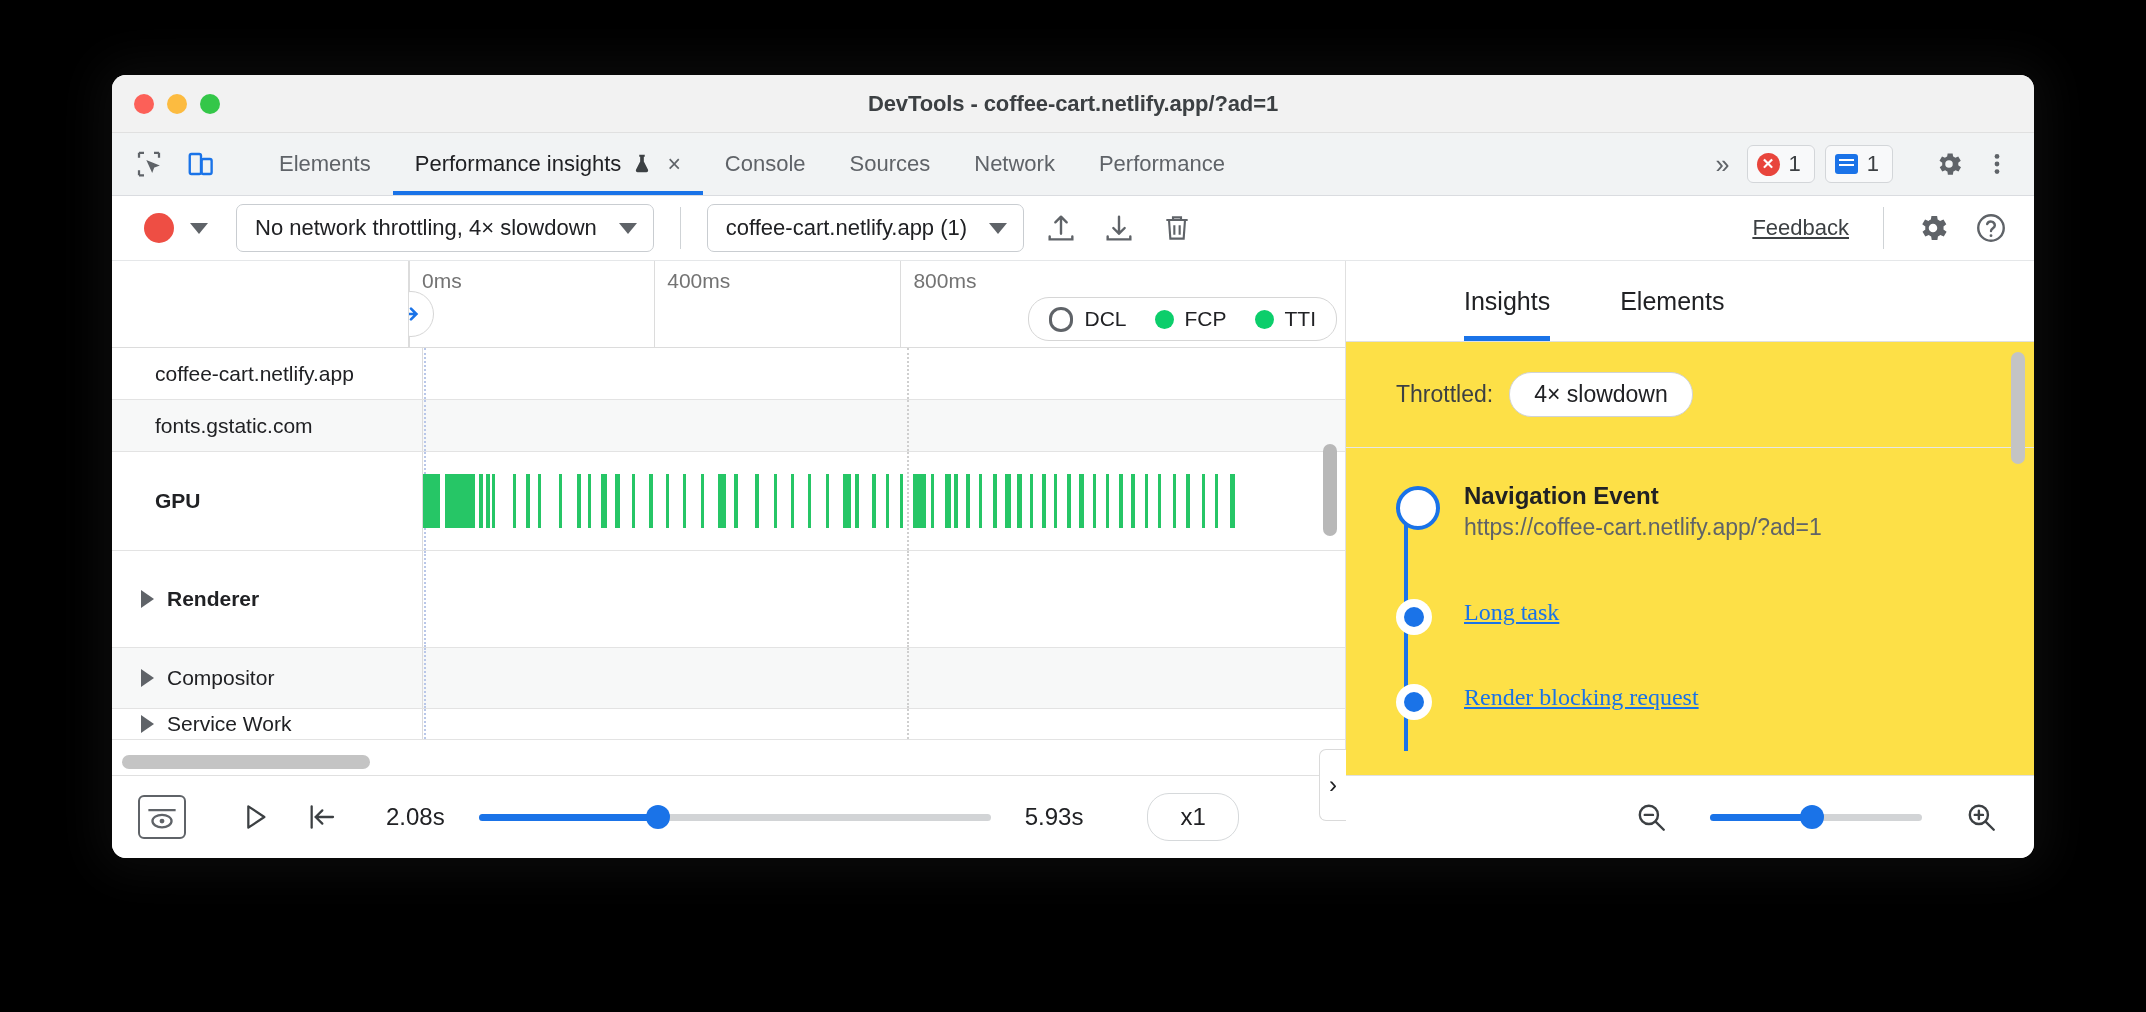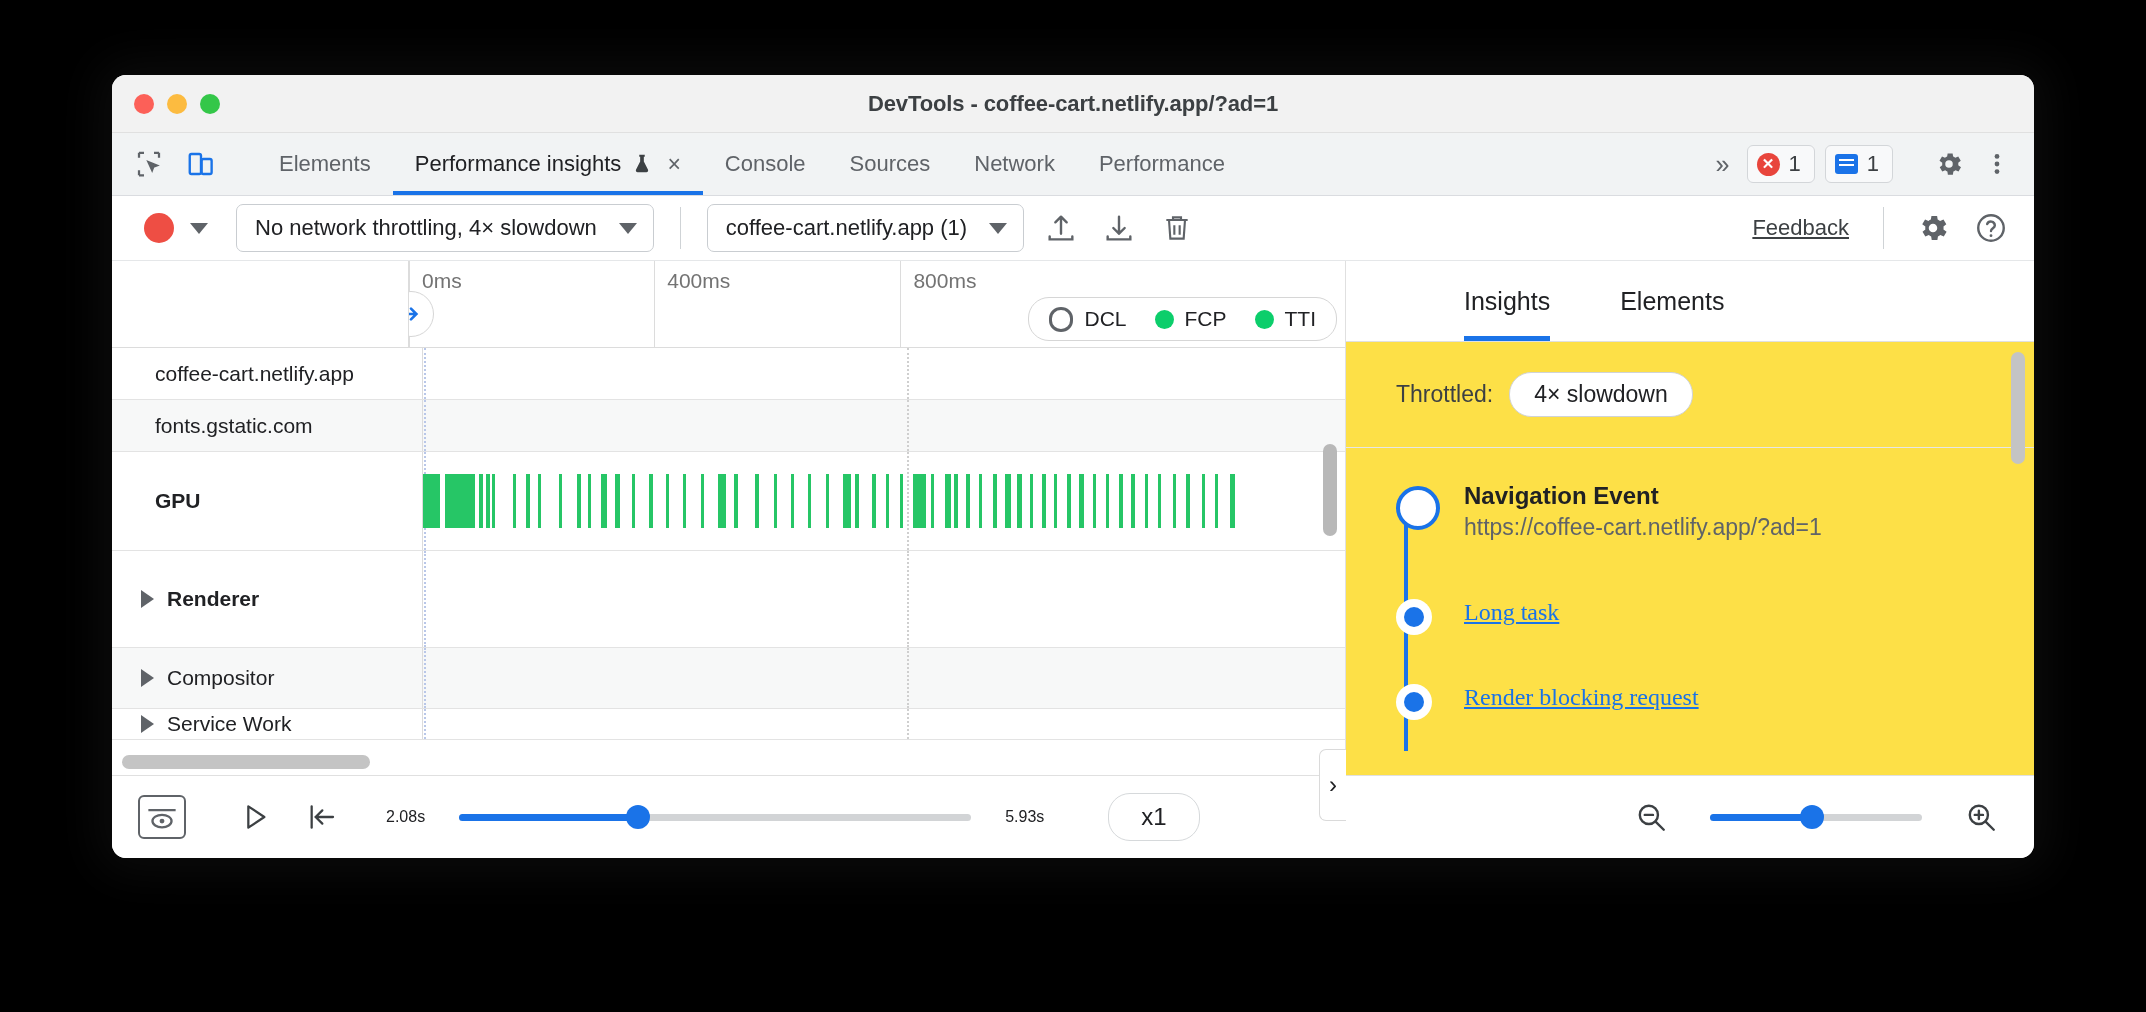--- a/index.html
+++ b/index.html
@@ -406,21 +406,21 @@
   .bottombar {
     height: 82px;
     flex: 0 0 82px;
     background: #fff;
     border-top: 1px solid #e0e0e0;
     display: flex;
     align-items: center;
     padding: 0 26px;
     gap: 20px;
   }
-  .time-label { font-size: 16px; color: #202124; }
+  .time-label { font-size: 24px; color: #202124; }
   .slider { position: relative; height: 8px; display: flex; align-items: center; }
   .slider .rail { height: 7px; border-radius: 4px; background: #d2d4d6; width: 100%; }
   .slider .fill { position: absolute; left: 0; height: 7px; border-radius: 4px; background: #1a73e8; }
   .slider .knob {
     position: absolute;
     width: 24px; height: 24px;
     border-radius: 50%;
     background: #1a73e8;
     transform: translateX(-50%);
   }

